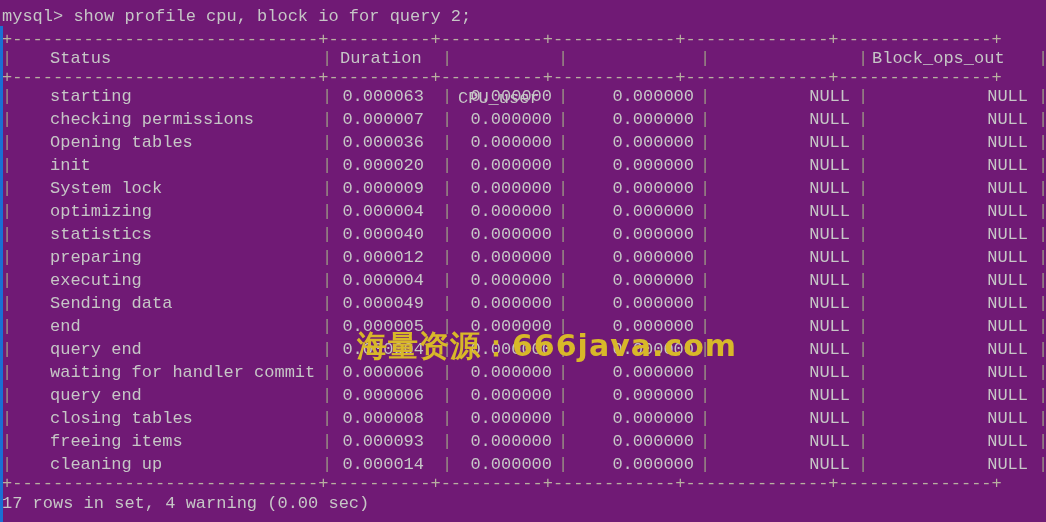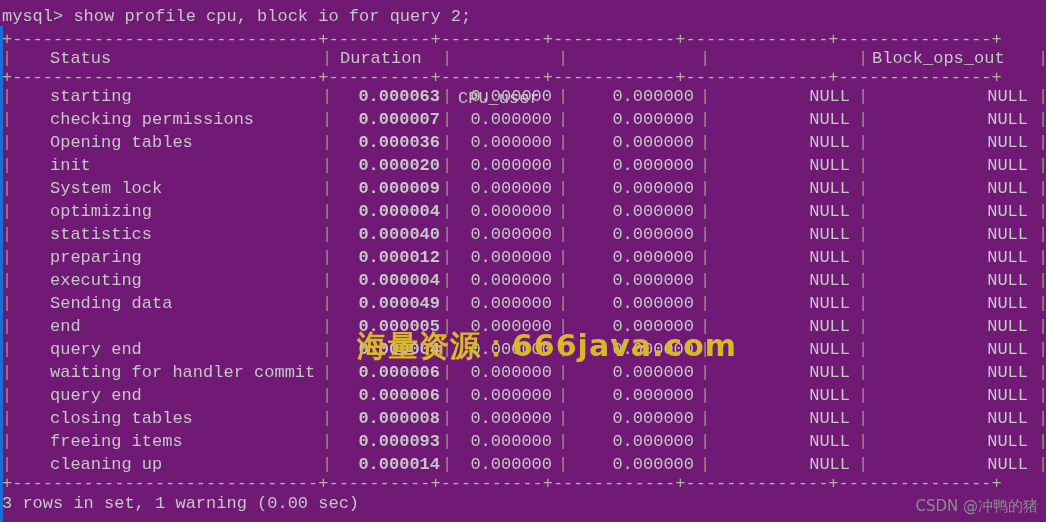--- a/index.html
+++ b/index.html
@@ -79,21 +79,21 @@
     top: 0;
     white-space: pre;
   }
   .bar {
     position: absolute;
     top: 0;
     color: #9a9284;
   }
 
   .c-status   { left: 14px; margin-left: 34px;  }
-  .c-dur      { left: 334px; width: 104px; text-align: right; font-weight: bold; }
+  .c-dur      { left: 318px; width: 104px; text-align: right; }
   .c-cpuu     { left: 450px; width: 100px; text-align: right; }
   .c-cpus     { left: 566px; width: 126px; text-align: right; }
   .c-bin      { left: 706px; width: 142px; text-align: right; }
   .c-bout     { left: 864px; width: 162px; text-align: right; }
 
   .hdr-dur   { left: 338px; }
   .hdr-cpuu  { left: 456px; margin-top: 40px; }
   .hdr-cpus  { left: 570px; }
   .hdr-bin   { left: 712px; }
   .hdr-bout  { left: 870px; }
@@ -189,19 +189,18 @@
       <div class="row"><span class="bar bar-0">|</span><span class="bar bar-1">|</span><span class="bar bar-2">|</span><span class="bar bar-3">|</span><span class="bar bar-4">|</span><span class="bar bar-5">|</span><span class="bar bar-6">|</span><span class="cell c-status">query end</span><span class="cell c-dur">0.000004</span><span class="cell c-cpuu">0.000000</span><span class="cell c-cpus">0.000000</span><span class="cell c-bin">NULL</span><span class="cell c-bout">NULL</span></div>
       <div class="row"><span class="bar bar-0">|</span><span class="bar bar-1">|</span><span class="bar bar-2">|</span><span class="bar bar-3">|</span><span class="bar bar-4">|</span><span class="bar bar-5">|</span><span class="bar bar-6">|</span><span class="cell c-status">waiting for handler commit</span><span class="cell c-dur">0.000006</span><span class="cell c-cpuu">0.000000</span><span class="cell c-cpus">0.000000</span><span class="cell c-bin">NULL</span><span class="cell c-bout">NULL</span></div>
       <div class="row"><span class="bar bar-0">|</span><span class="bar bar-1">|</span><span class="bar bar-2">|</span><span class="bar bar-3">|</span><span class="bar bar-4">|</span><span class="bar bar-5">|</span><span class="bar bar-6">|</span><span class="cell c-status">query end</span><span class="cell c-dur">0.000006</span><span class="cell c-cpuu">0.000000</span><span class="cell c-cpus">0.000000</span><span class="cell c-bin">NULL</span><span class="cell c-bout">NULL</span></div>
       <div class="row"><span class="bar bar-0">|</span><span class="bar bar-1">|</span><span class="bar bar-2">|</span><span class="bar bar-3">|</span><span class="bar bar-4">|</span><span class="bar bar-5">|</span><span class="bar bar-6">|</span><span class="cell c-status">closing tables</span><span class="cell c-dur">0.000008</span><span class="cell c-cpuu">0.000000</span><span class="cell c-cpus">0.000000</span><span class="cell c-bin">NULL</span><span class="cell c-bout">NULL</span></div>
       <div class="row"><span class="bar bar-0">|</span><span class="bar bar-1">|</span><span class="bar bar-2">|</span><span class="bar bar-3">|</span><span class="bar bar-4">|</span><span class="bar bar-5">|</span><span class="bar bar-6">|</span><span class="cell c-status">freeing items</span><span class="cell c-dur">0.000093</span><span class="cell c-cpuu">0.000000</span><span class="cell c-cpus">0.000000</span><span class="cell c-bin">NULL</span><span class="cell c-bout">NULL</span></div>
       <div class="row"><span class="bar bar-0">|</span><span class="bar bar-1">|</span><span class="bar bar-2">|</span><span class="bar bar-3">|</span><span class="bar bar-4">|</span><span class="bar bar-5">|</span><span class="bar bar-6">|</span><span class="cell c-status">cleaning up</span><span class="cell c-dur">0.000014</span><span class="cell c-cpuu">0.000000</span><span class="cell c-cpus">0.000000</span><span class="cell c-bin">NULL</span><span class="cell c-bout">NULL</span></div>
     </div>
 
   <div class="term-line rule-line">+------------------------------+----------+----------+------------+--------------+---------------+</div>
 
-  <div class="footer-line">3 rows in set, 1 warning (0.00 sec)</div>
+  <div class="footer-line">17 rows in set, 4 warning (0.00 sec)</div>
 
   <div class="watermark">海量资源：666java.com</div>
 
-  <div class="csdn">CSDN @冲鸭的猪</div>
 
 </div>
 
 </body></html>

